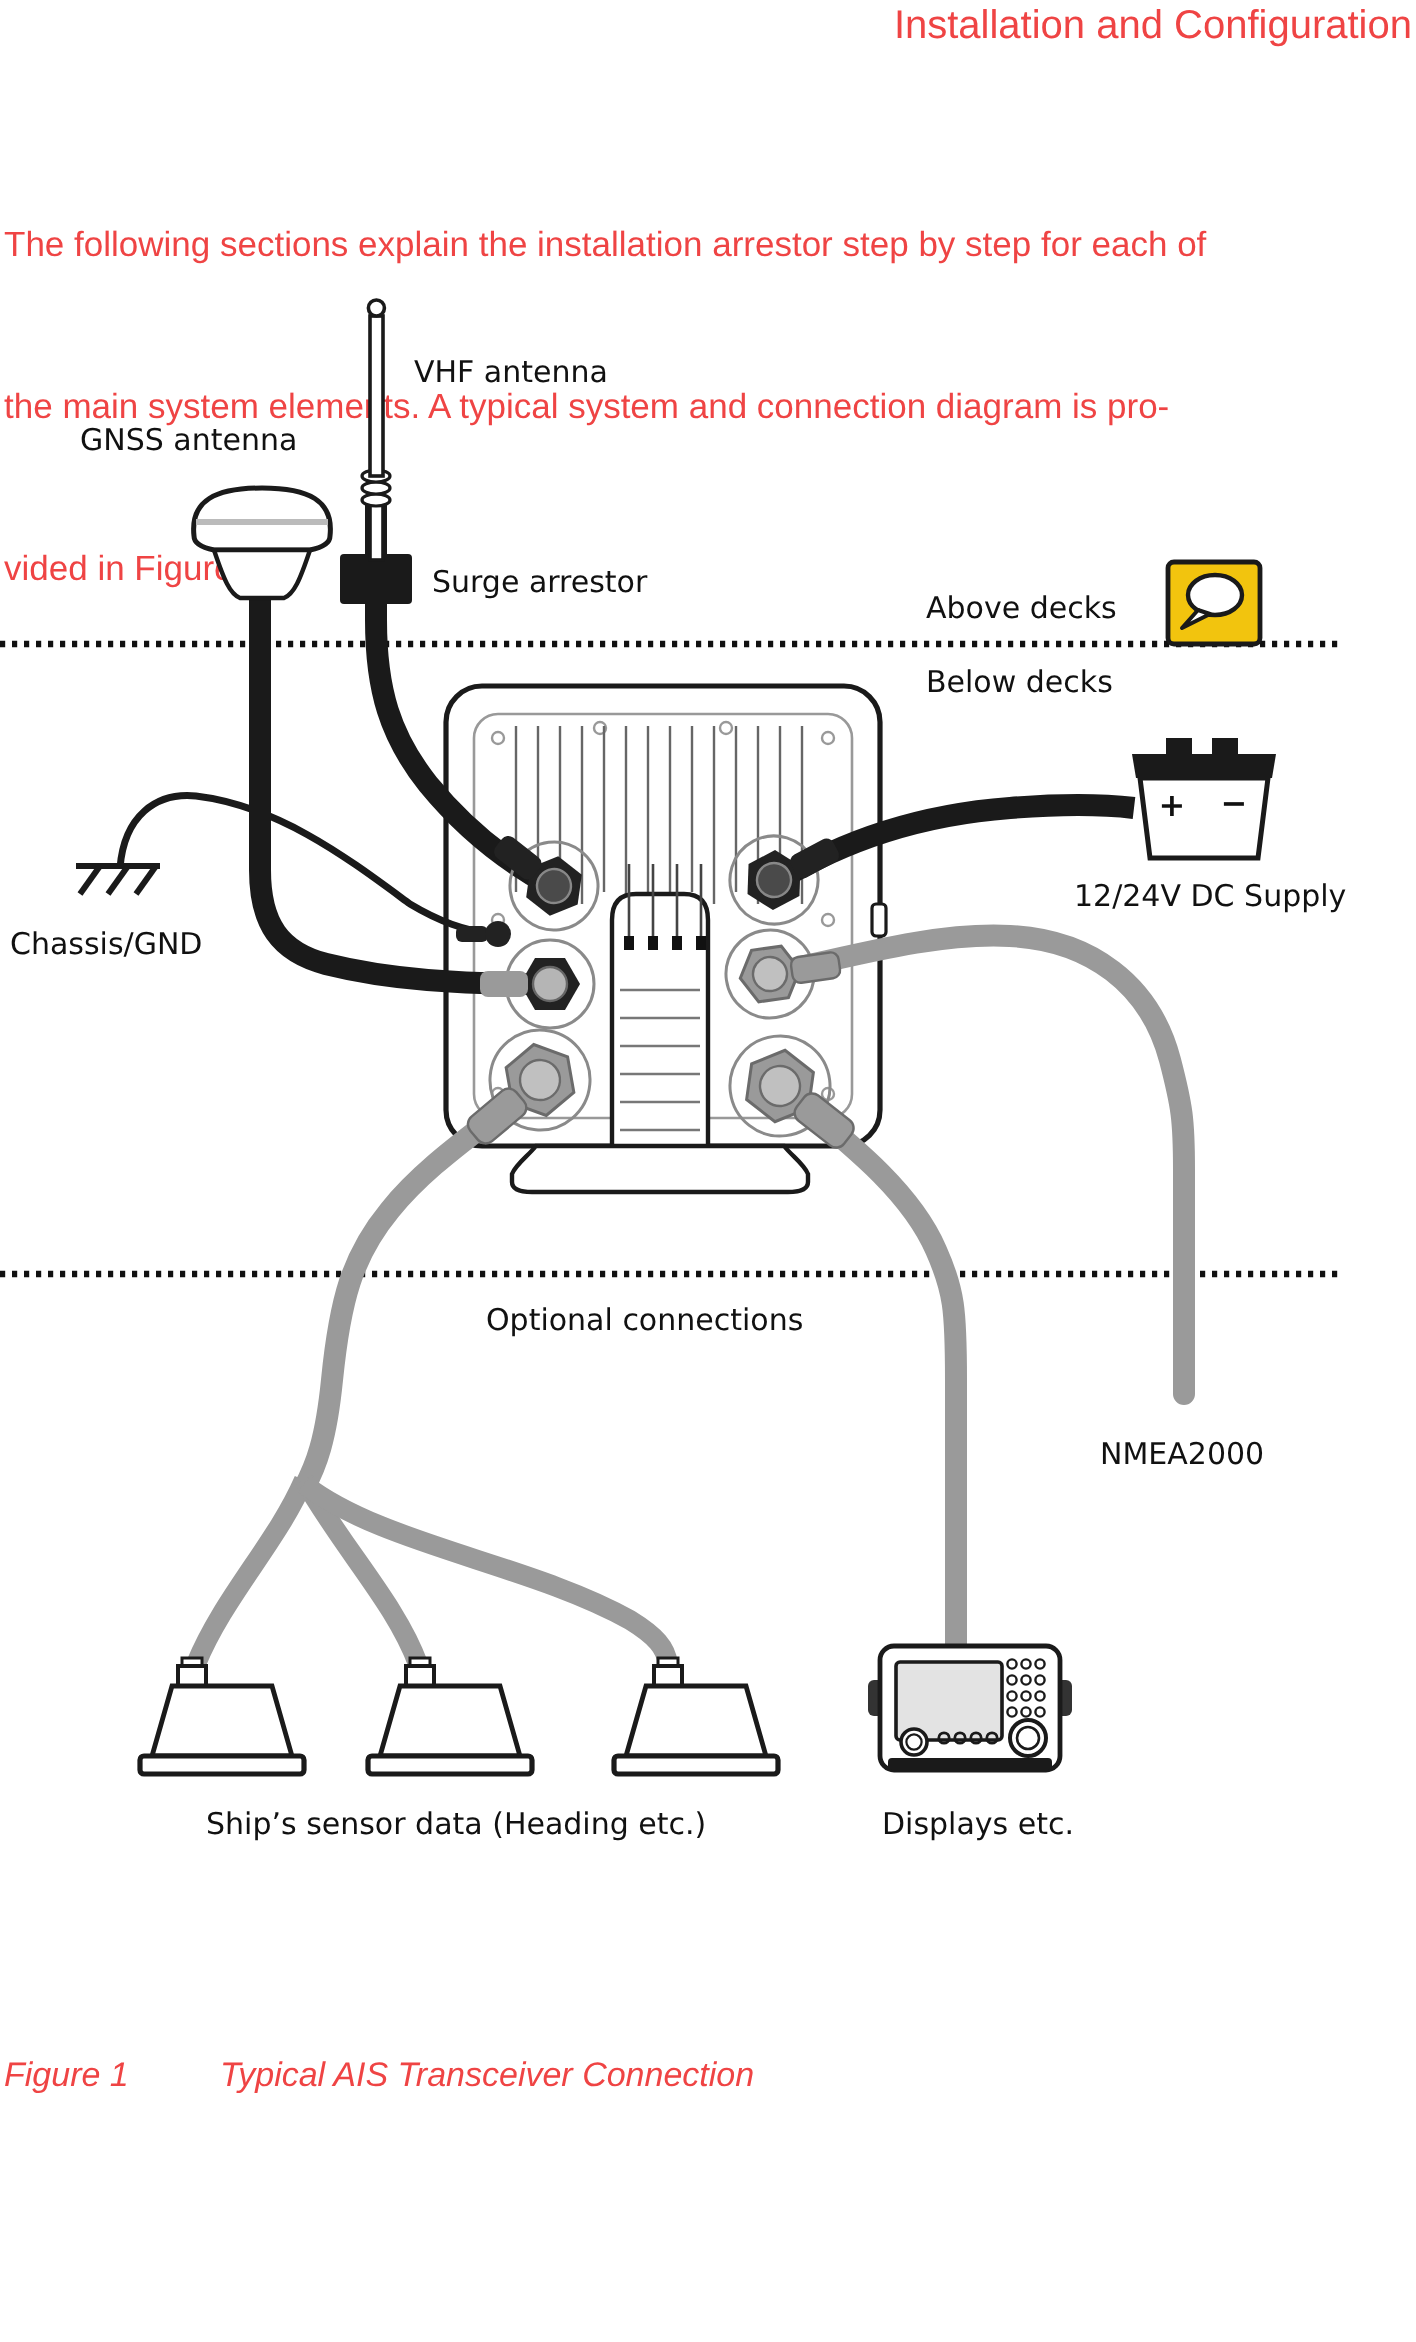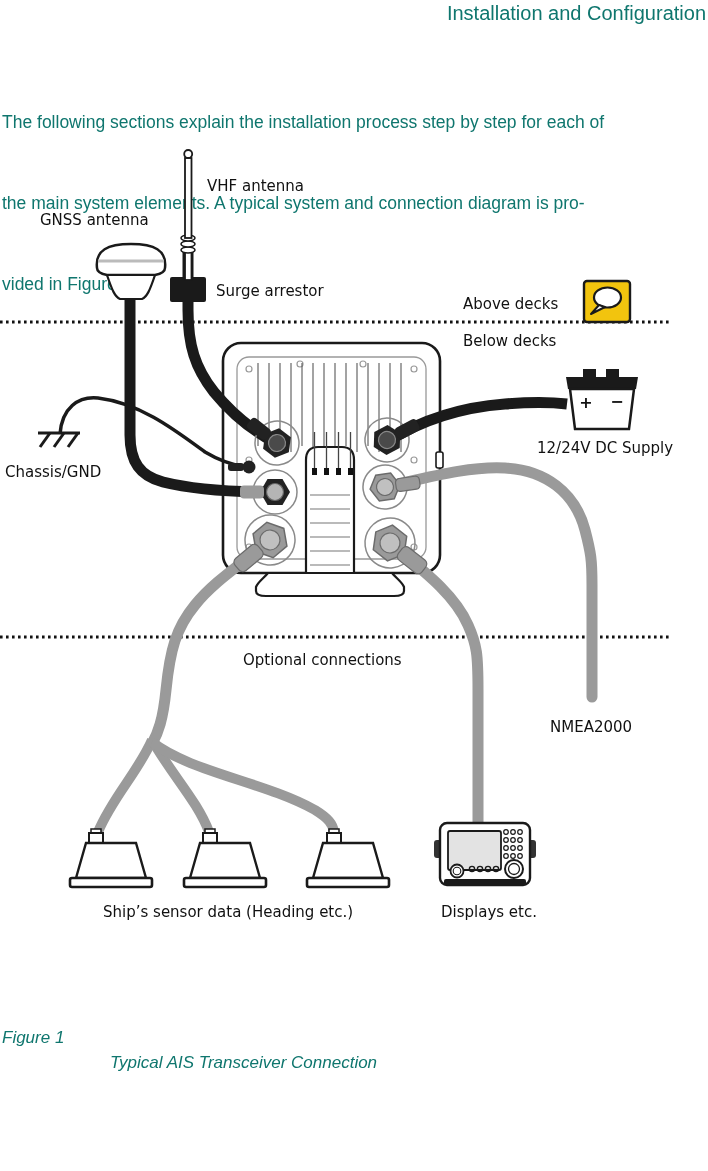--- a/index.html
+++ b/index.html
@@ -1,38 +1,38 @@
 <!DOCTYPE html>
 <html><head>
 <meta charset="utf-8">
 <style>
   html,body{margin:0;padding:0;background:#fff;}
   .page{position:relative;width:708px;height:1171px;background:#fff;overflow:hidden;
-        font-family:"Liberation Sans",sans-serif;color:#0f766e;}
+        font-family:"Liberation Sans",sans-serif;color:#ef4444;}
   .header{position:absolute;top:2px;right:2px;font-size:20px;white-space:pre;}
   .body-text{position:absolute;top:55px;left:2px;font-size:17.5px;line-height:27px;white-space:pre;}
   .diagram-svg{position:absolute;top:0;left:0;}
   .dlabel{font-family:"DejaVu Sans",sans-serif;font-size:15px;fill:#111;}
   .bsym{font-family:"DejaVu Sans",sans-serif;font-size:16px;font-weight:bold;fill:#111;}
   .caption{position:absolute;top:1028px;left:0;width:708px;font-size:17px;font-style:italic;}
   .caption .cap-label{position:absolute;left:2px;top:0;}
-  .caption .cap-title{position:absolute;left:110px;top:0;margin-top:25px;}
+  .caption .cap-title{position:absolute;left:110px;top:0;}
   .footer{position:absolute;top:1146px;right:2px;font-size:20px;white-space:pre;margin-top:37px;}
   .outline{fill:#fff;stroke:#1a1a1a;}
   .thin{fill:none;stroke:#999;}
 </style>
 </head>
 <body>
 
 <div class="page">
 
   <div class="header">Installation and Configuration</div>
 
   <div class="body-text">
-    <div>The following sections explain the installation process step by step for each of</div>
+    <div>The following sections explain the installation arrestor step by step for each of</div>
     <div>the main system elements. A typical system and connection diagram is pro-</div>
     <div>vided in Figure 3</div>
   </div>
 
   <svg class="diagram-svg" width="708" height="1171" viewBox="0 0 708 1171">
 
     <line x1="0" y1="322" x2="669" y2="322" stroke="#111" stroke-width="3.2" stroke-dasharray="2.6 3.4"></line>
     <line x1="0" y1="637" x2="669" y2="637" stroke="#111" stroke-width="3.2" stroke-dasharray="2.6 3.4"></line>
 
     <g>

